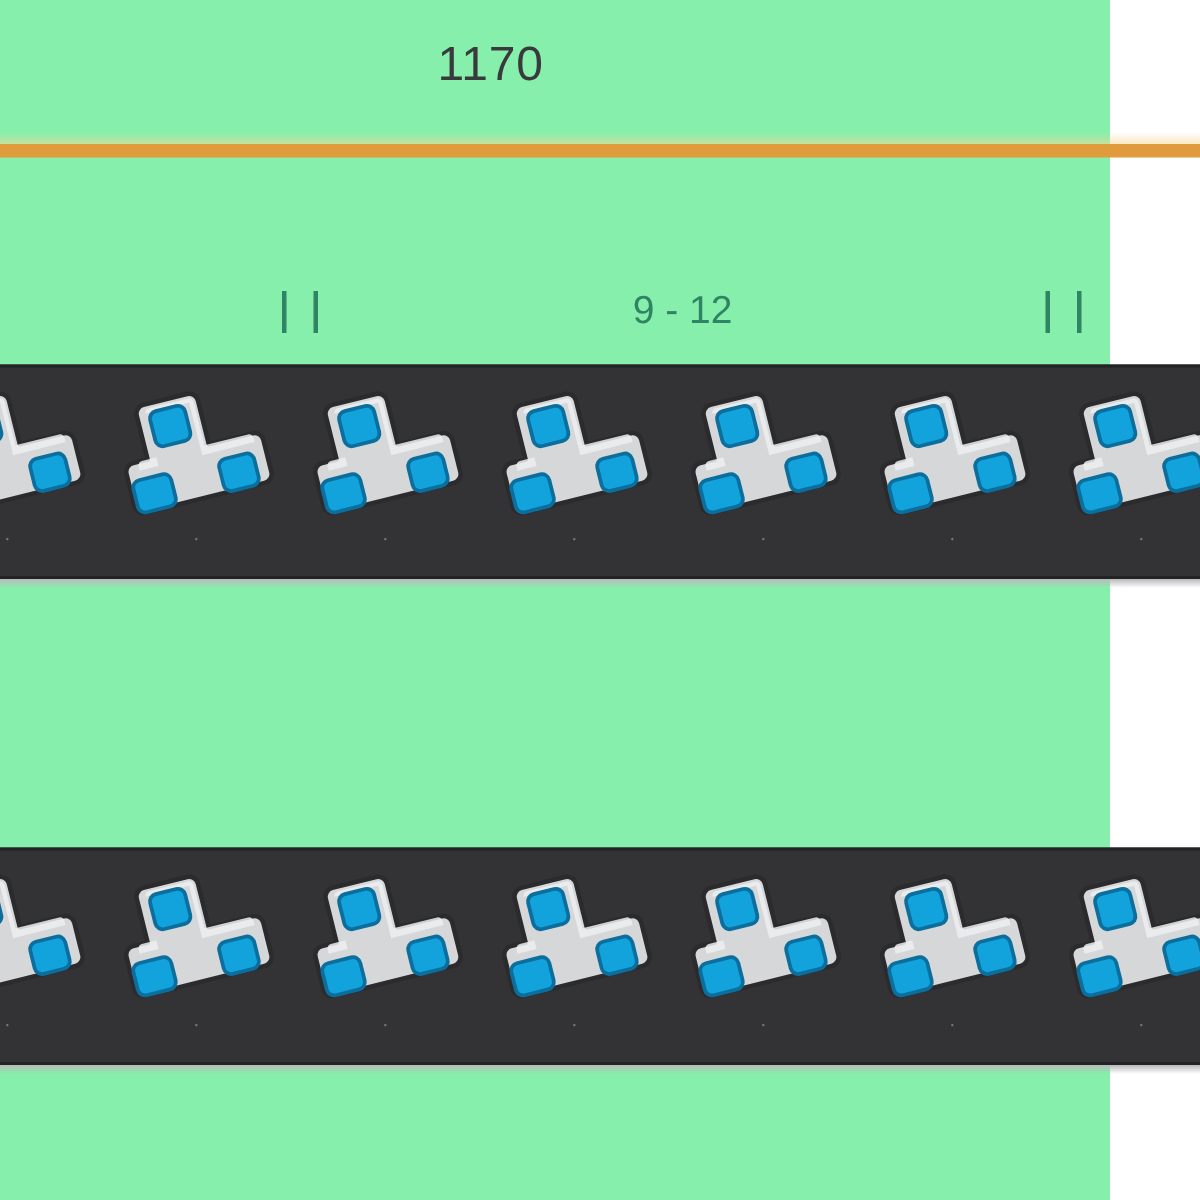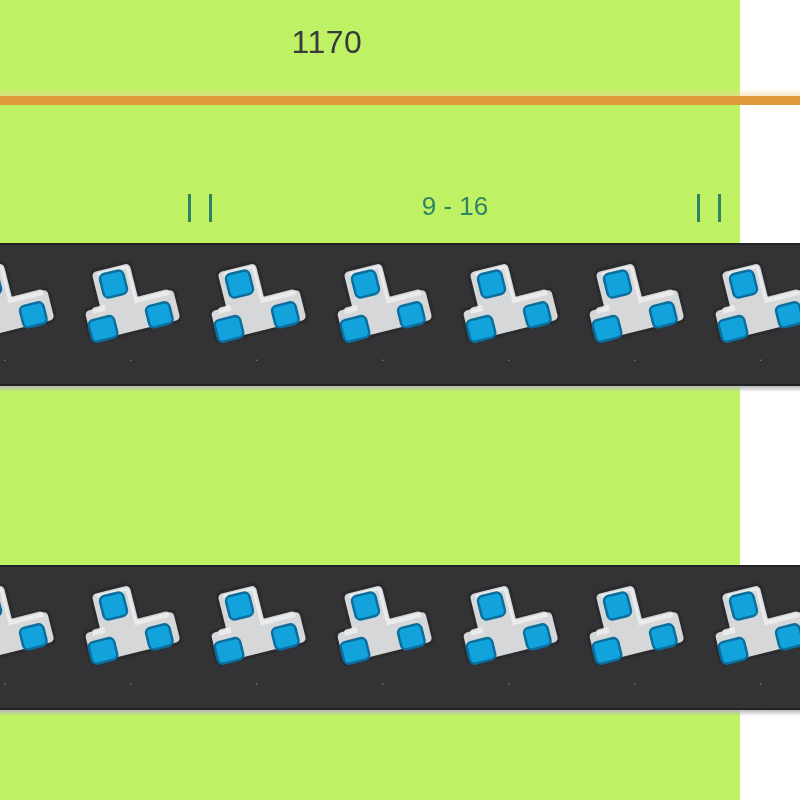--- a/index.html
+++ b/index.html
@@ -13,21 +13,21 @@
     position: relative;
     overflow: hidden;
     font-family: "Liberation Sans", sans-serif;
   }
 
   #page {
     position: absolute;
     left: 0; top: 0;
     width: 740px;
     height: 800px;
-    background: #bef264;
+    background: #86efac;
   }
 
   
   .dim-label {
     position: absolute;
     left: 232px;
     top: 24px;
     width: 190px;
     text-align: center;
     font-size: 32px;
@@ -154,21 +154,21 @@
 <div id="page">
 
   <div class="dim-label">1170</div>
 
   <div class="orange-rule-glow"></div>
   <div class="orange-rule"></div>
 
   <div class="green-row">
     <div class="tick tick-1"></div>
     <div class="tick tick-2"></div>
-    <div class="range-label">9 - 16</div>
+    <div class="range-label">9 - 12</div>
     <div class="tick tick-3"></div>
     <div class="tick tick-4"></div>
   </div>
 
   <div class="strip strip-1" id="strip-1">
       <div class="tile" style="left: -58px;">
         <div class="tee">
   <svg width="106" height="100" viewBox="0 0 106 100" xmlns="http://www.w3.org/2000/svg">
     <g>
 

